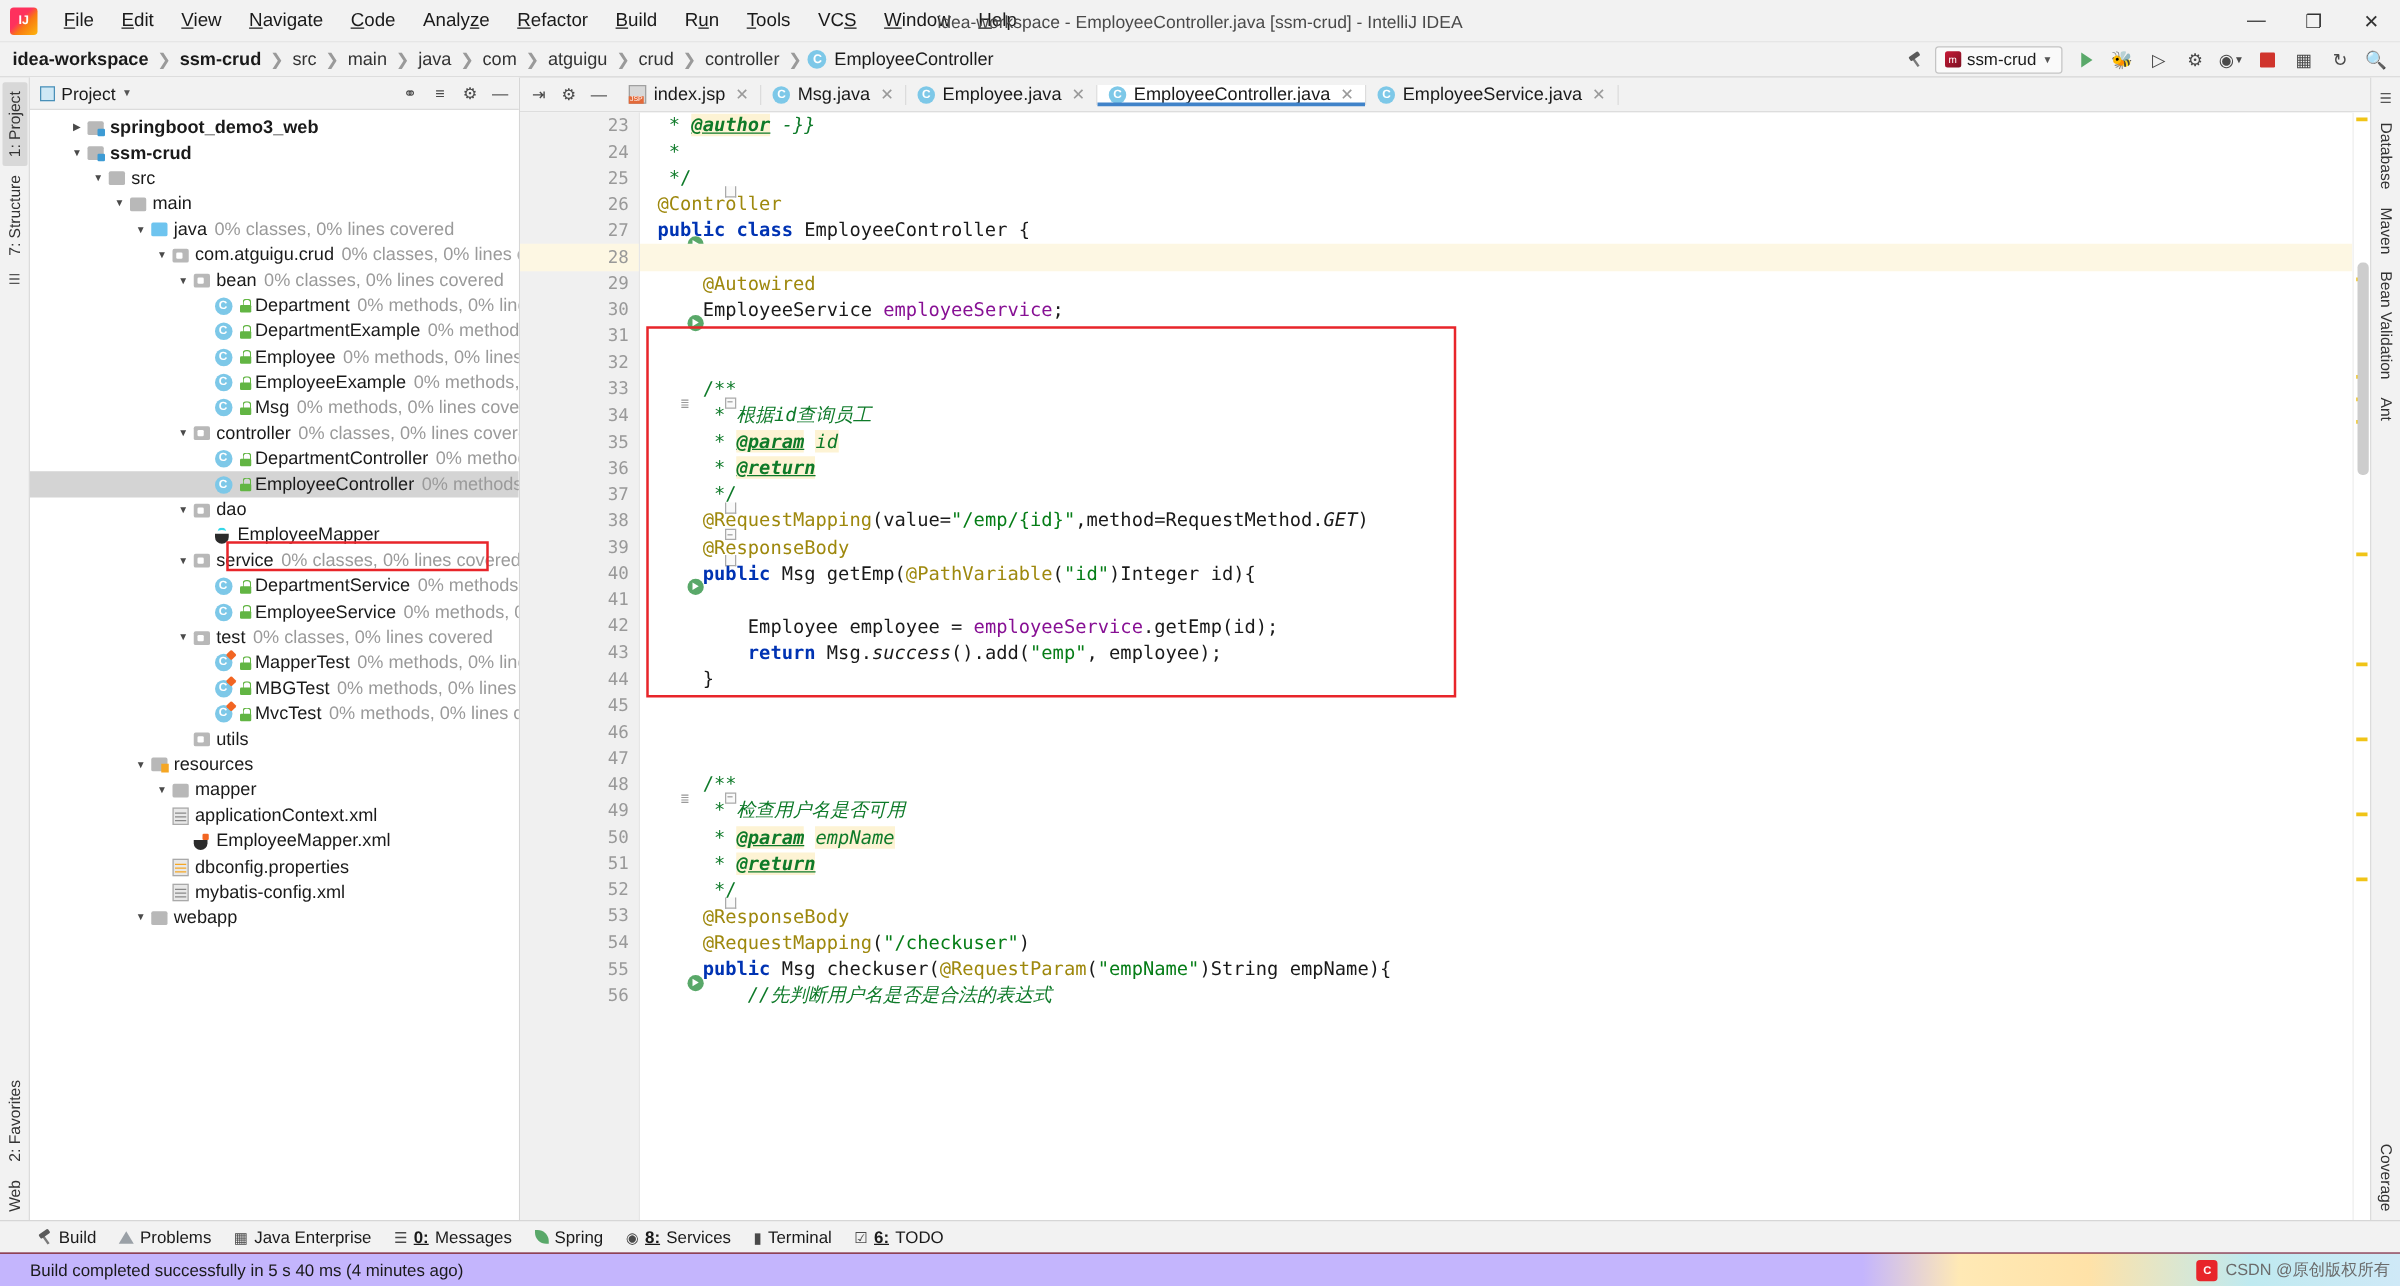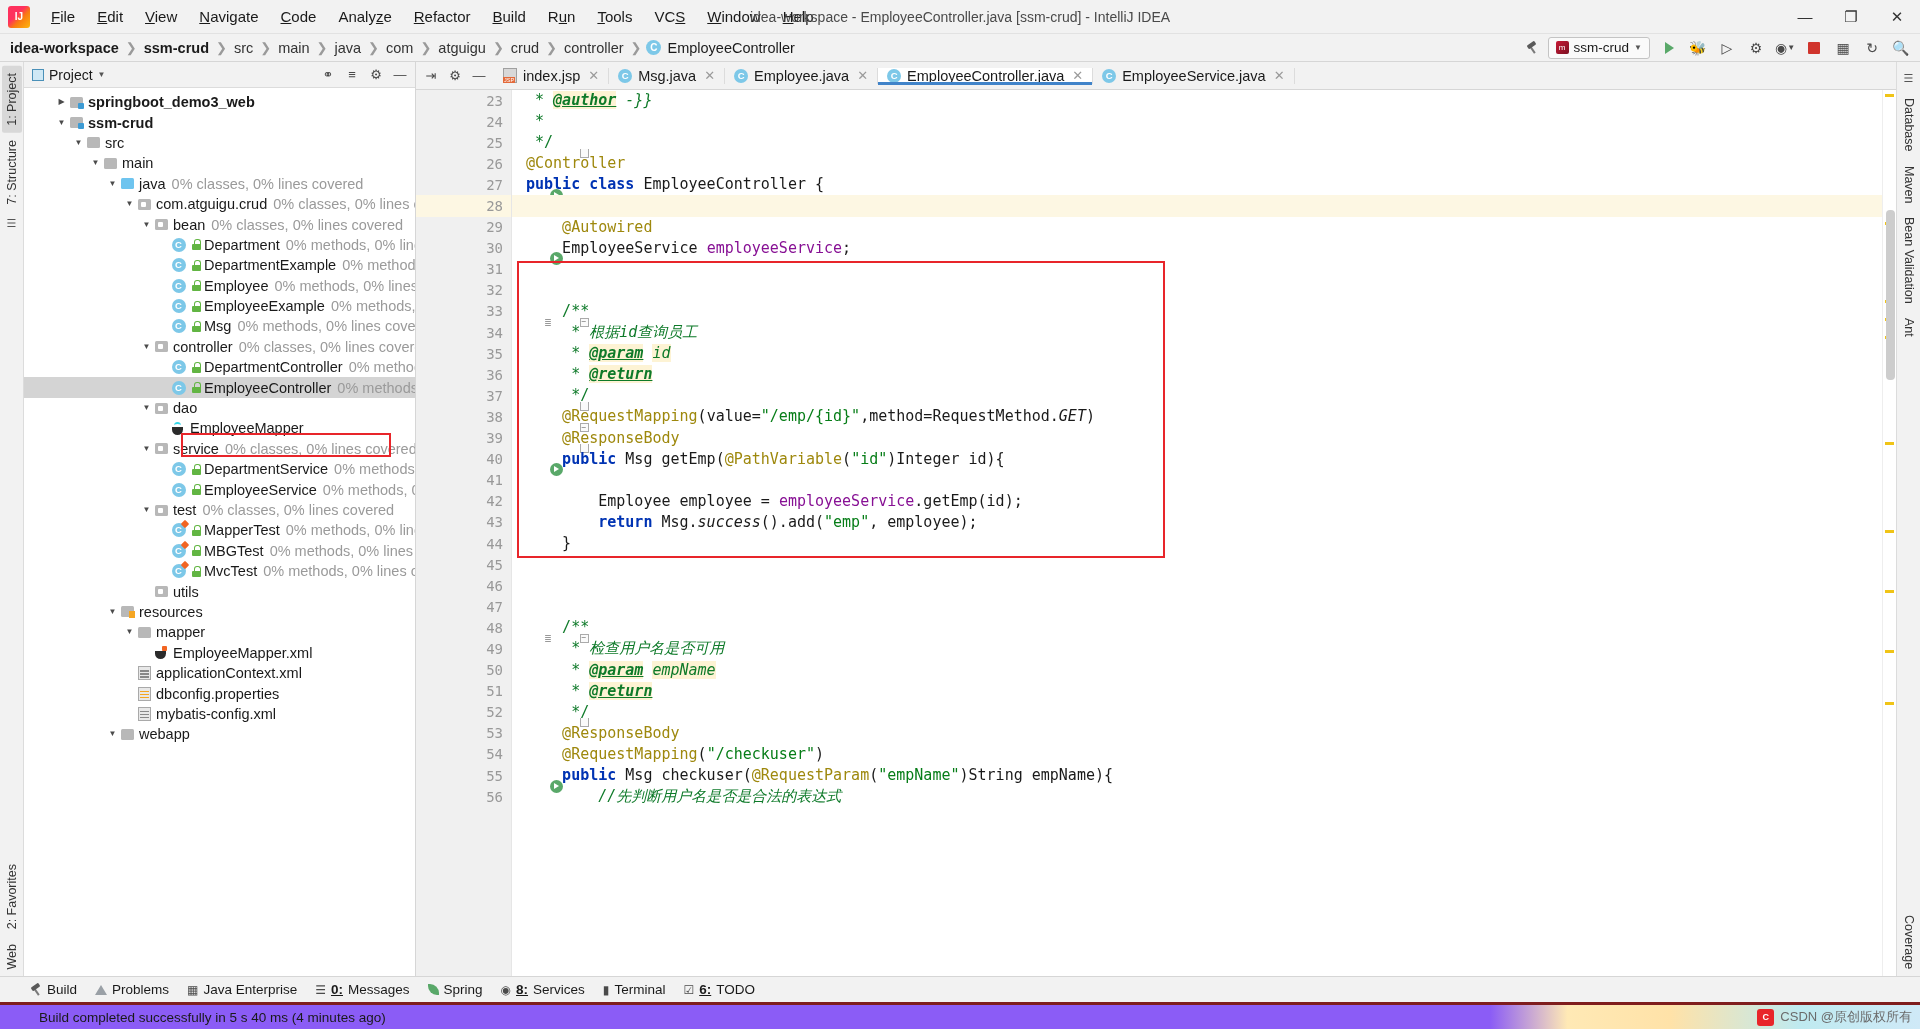--- a/index.html
+++ b/index.html
@@ -241,21 +241,21 @@
     transform:rotate(-35deg);}
   .hammer:after{content:'';position:absolute;left:1px;top:1px;width:9px;height:4px;background:#5a5a5a;
     transform:rotate(-35deg);border-radius:1px;}
   .warn-tri { width:0;height:0;border-left:6px solid transparent;border-right:6px solid transparent;
     border-bottom:10px solid #9aa0a6; }
   .leaf { width:11px;height:11px;background:#59a869;border-radius:0 9px 0 9px; }
 
   
   .statusbar {
     height:27px; flex:0 0 27px; display:flex; align-items:center;
-    background:#8b5cf6; border-top:3px solid #7f1d1d; font-size:13.5px; padding-left:39px;
+    background:#c4b5fd; border-top:1px solid #7f1d1d; font-size:13.5px; padding-left:24px;
     position:relative;
   }
   .status-msg { color:#1a1a1a; }
   .status-right { margin-left:auto; display:flex; align-items:center; gap:14px; padding-right:10px; }
   .status-right span { color:#1a1a1a; }
   .evlog { display:flex;align-items:center;gap:5px; }
   .evdot { width:11px;height:11px;border-radius:50%;background:#59a869; }
   .wm-strip { position:absolute; right:0; top:0; bottom:0; width:430px;
     background:linear-gradient(90deg, rgba(255,235,190,0) 0%, #ffe9b5 18%, #ffe2a8 42%, #bfeaf0 72%, #cfe9f7 100%);
     display:flex; align-items:center; justify-content:flex-end; padding-right:8px; gap:6px; }
@@ -607,34 +607,34 @@
           </div>
           <div class="trow">
             <span style="width:99px;flex:0 0 99px"></span>
             <span class="arrow">▼</span>
             <span class="ico">
               <span class="f-plain"></span>
             </span>
             <span class="tname">mapper</span>
           </div>
           <div class="trow">
+            <span style="width:99px;flex:0 0 99px"></span>
+            <span class="arrow none">▶</span>
+            <span class="ico">
+              <span class="fileico xml"></span>
+            </span>
+            <span class="tname">applicationContext.xml</span>
+          </div>
+          <div class="trow">
             <span style="width:116px;flex:0 0 116px"></span>
             <span class="arrow none">▶</span>
             <span class="ico">
               <span class="xmlico"></span>
             </span>
             <span class="tname">EmployeeMapper.xml</span>
-          </div>
-          <div class="trow">
-            <span style="width:99px;flex:0 0 99px"></span>
-            <span class="arrow none">▶</span>
-            <span class="ico">
-              <span class="fileico xml"></span>
-            </span>
-            <span class="tname">applicationContext.xml</span>
           </div>
           <div class="trow">
             <span style="width:99px;flex:0 0 99px"></span>
             <span class="arrow none">▶</span>
             <span class="ico">
               <span class="fileico prop"></span>
             </span>
             <span class="tname">dbconfig.properties</span>
           </div>
           <div class="trow">

